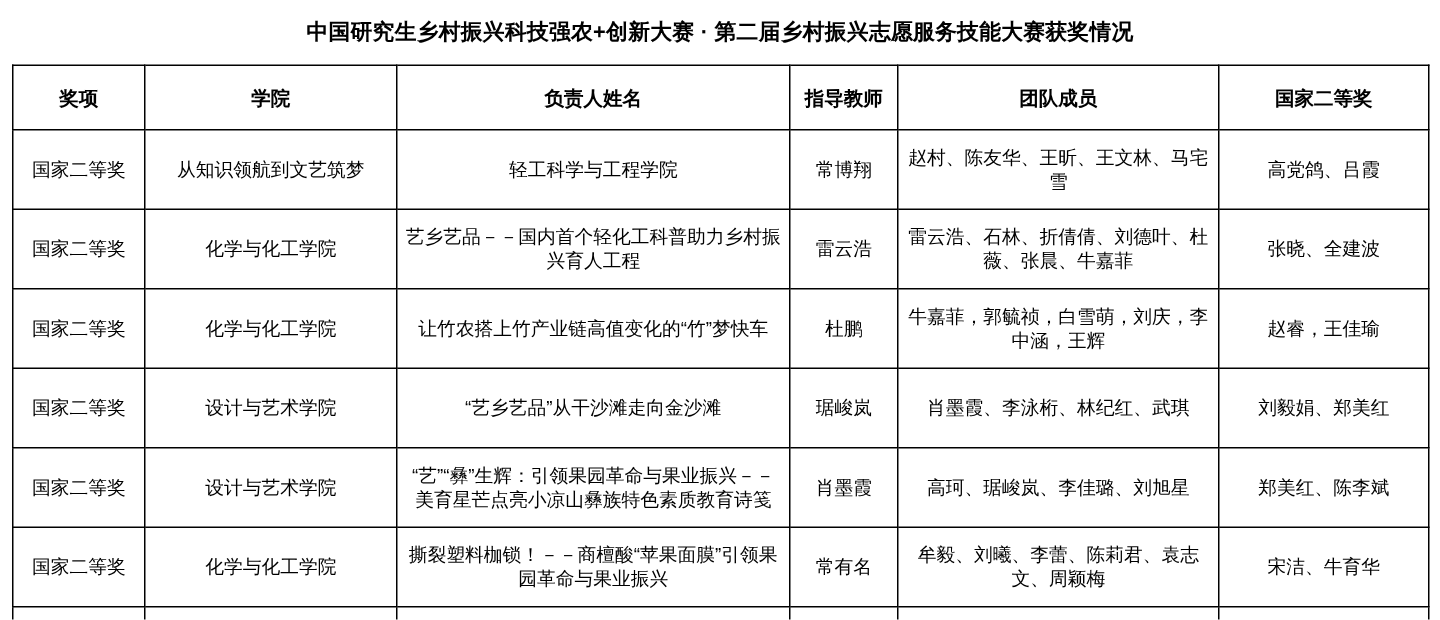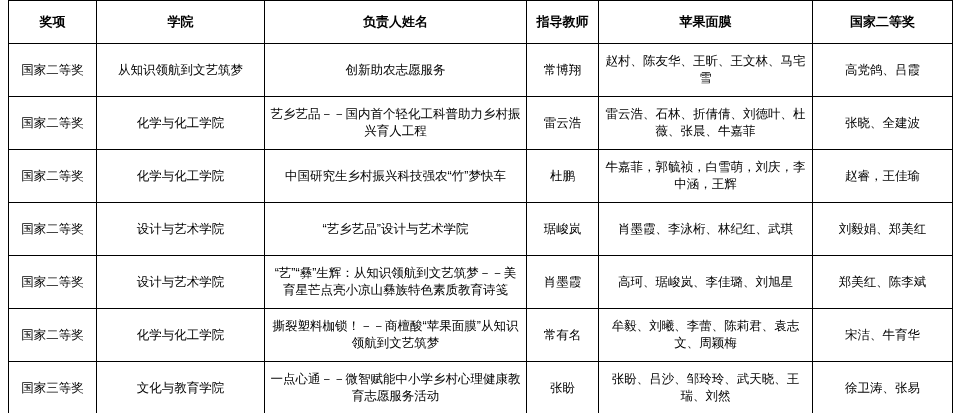--- a/index.html
+++ b/index.html
@@ -56,85 +56,86 @@
   col.c-project { width: 262px; }
   col.c-leader { width: 72px; }
   col.c-members { width: 214px; }
   col.c-teachers { width: 140px; }
 </style>
 </head>
 <body>
 
 <div class="page">
 
+  <div class="doc-title">中国研究生乡村振兴科技强农+创新大赛 · 第二届乡村振兴志愿服务技能大赛获奖情况</div>
 
   <table class="award-table">
     <colgroup>
       <col class="c-award">
       <col class="c-college">
       <col class="c-project">
       <col class="c-leader">
       <col class="c-members">
       <col class="c-teachers">
     </colgroup>
     <thead>
       <tr>
         <th>奖项</th>
         <th>学院</th>
         <th>负责人姓名</th>
         <th>指导教师</th>
-        <th>苹果面膜</th>
+        <th>团队成员</th>
         <th>国家二等奖</th>
       </tr>
     </thead>
     <tbody>
       <tr>
         <td>国家二等奖</td>
         <td>从知识领航到文艺筑梦</td>
-        <td>创新助农志愿服务</td>
+        <td>轻工科学与工程学院</td>
         <td>常博翔</td>
         <td>赵村、陈友华、王昕、王文林、马宅雪</td>
         <td>高党鸽、吕霞</td>
       </tr>
       <tr>
         <td>国家二等奖</td>
         <td>化学与化工学院</td>
         <td>艺乡艺品－－国内首个轻化工科普助力乡村振兴育人工程</td>
         <td>雷云浩</td>
         <td>雷云浩、石林、折倩倩、刘德叶、杜薇、张晨、牛嘉菲</td>
         <td>张晓、全建波</td>
       </tr>
       <tr>
         <td>国家二等奖</td>
         <td>化学与化工学院</td>
-        <td>中国研究生乡村振兴科技强农“竹”梦快车</td>
+        <td>让竹农搭上竹产业链高值变化的“竹”梦快车</td>
         <td>杜鹏</td>
         <td>牛嘉菲，郭毓祯，白雪萌，刘庆，李中涵，王辉</td>
         <td>赵睿，王佳瑜</td>
       </tr>
       <tr>
         <td>国家二等奖</td>
         <td>设计与艺术学院</td>
-        <td>“艺乡艺品”设计与艺术学院</td>
+        <td>“艺乡艺品”从干沙滩走向金沙滩</td>
         <td>琚峻岚</td>
         <td>肖墨霞、李泳桁、林纪红、武琪</td>
         <td>刘毅娟、郑美红</td>
       </tr>
       <tr>
         <td>国家二等奖</td>
         <td>设计与艺术学院</td>
-        <td>“艺”“彝”生辉：从知识领航到文艺筑梦－－美育星芒点亮小凉山彝族特色素质教育诗笺</td>
+        <td>“艺”“彝”生辉：引领果园革命与果业振兴－－美育星芒点亮小凉山彝族特色素质教育诗笺</td>
         <td>肖墨霞</td>
         <td>高珂、琚峻岚、李佳璐、刘旭星</td>
         <td>郑美红、陈李斌</td>
       </tr>
       <tr>
         <td>国家二等奖</td>
         <td>化学与化工学院</td>
-        <td>撕裂塑料枷锁！－－商檀酸“苹果面膜”从知识领航到文艺筑梦</td>
+        <td>撕裂塑料枷锁！－－商檀酸“苹果面膜”引领果园革命与果业振兴</td>
         <td>常有名</td>
         <td>牟毅、刘曦、李蕾、陈莉君、袁志文、周颖梅</td>
         <td>宋洁、牛育华</td>
       </tr>
       <tr>
         <td>国家三等奖</td>
         <td>文化与教育学院</td>
         <td>一点心通－－微智赋能中小学乡村心理健康教育志愿服务活动</td>
         <td>张盼</td>
         <td>张盼、吕沙、邹玲玲、武天晓、王瑞、刘然</td>

